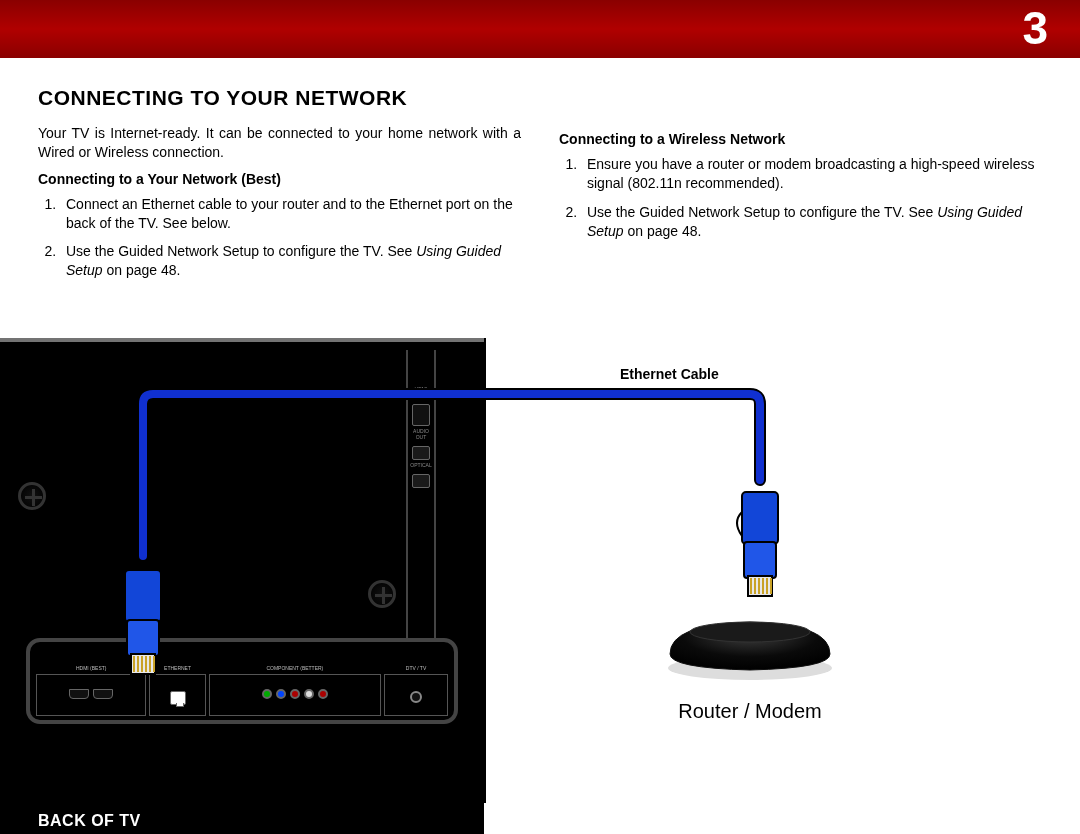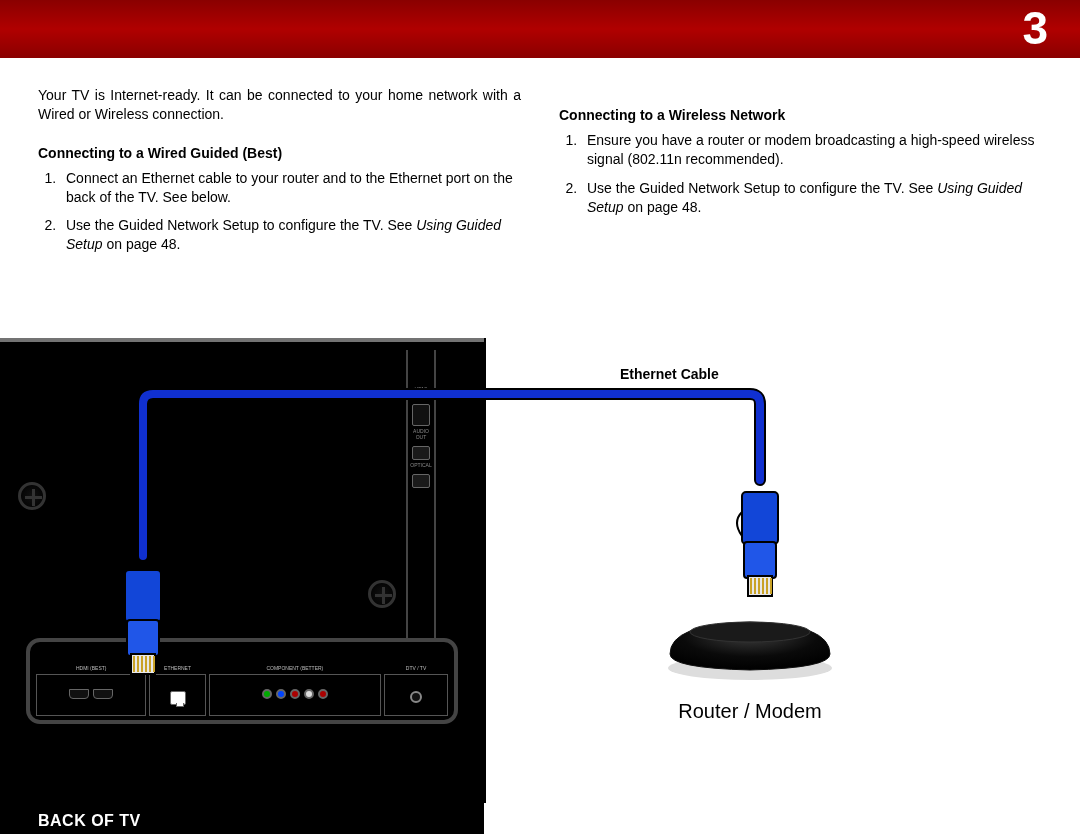--- a/index.html
+++ b/index.html
@@ -9,21 +9,21 @@
   
   .redbar { position: absolute; top: 0; left: 0; right: 0; height: 58px; background: linear-gradient(#8a0000, #b00000 50%, #8a0000); }
   .chapnum { position: absolute; right: 32px; top: 0; height: 58px; line-height: 56px; font-size: 46px; font-weight: 800; color: #fff; font-family: "Century Gothic", Futura, sans-serif; }
 
   
   .content { position: absolute; top: 86px; left: 38px; right: 38px; }
   h1.section { font-family: "Century Gothic", Futura, sans-serif; font-weight: 800; font-size: 21px; letter-spacing: 0.5px; margin-bottom: 14px; }
   .cols { display: flex; gap: 38px; }
   .col { width: 500px; font-size: 14px; line-height: 1.35; }
   .intro { text-align: justify; text-justify: inter-word; margin-bottom: 8px; }
-  .subhead { font-weight: 700; margin-bottom: 6px; margin-top: 20px; }
+  .subhead { font-weight: 700; margin-bottom: 6px; margin-top: 6px; }
   ol { padding-left: 22px; }
   ol li { margin-bottom: 10px; padding-left: 6px; }
   .em { font-style: italic; }
 
   
   .diagram { position: absolute; top: 338px; left: 0; width: 1080px; height: 496px; }
 
   
   .tvpanel { position: absolute; left: 0; top: 0; width: 484px; height: 522px; background: #000; border-top: 4px solid #737373; }
   .tvlabel { position: absolute; left: 38px; bottom: 30px; color: #fff; font-family: "Century Gothic", Futura, sans-serif; font-weight: 800; font-size: 16px; letter-spacing: 0.5px; }
@@ -74,25 +74,26 @@
 </head>
 <body>
 
 <div class="page">
 
   <div class="redbar">
     <div class="chapnum">3</div>
   </div>
 
   <div class="content">
+    <h1 class="section">CONNECTING TO YOUR NETWORK</h1>
     <div class="cols">
 
       <div class="col">
         <p class="intro">Your TV is Internet-ready. It can be connected to your home network with a Wired or Wireless connection.</p>
-        <p class="subhead">Connecting to a Wired Guided (Best)</p>
+        <p class="subhead">Connecting to a Your Network (Best)</p>
         <ol>
           <li>
             <span>Connect an Ethernet cable to your router and to the Ethernet port on the back of the TV. See below.</span>
           </li>
           <li>
             <span>Use the Guided Network Setup to configure the TV.</span>
             <span>See </span><span class="em">Using Guided Setup</span><span> on page 48.</span>
           </li>
         </ol>
       </div>

